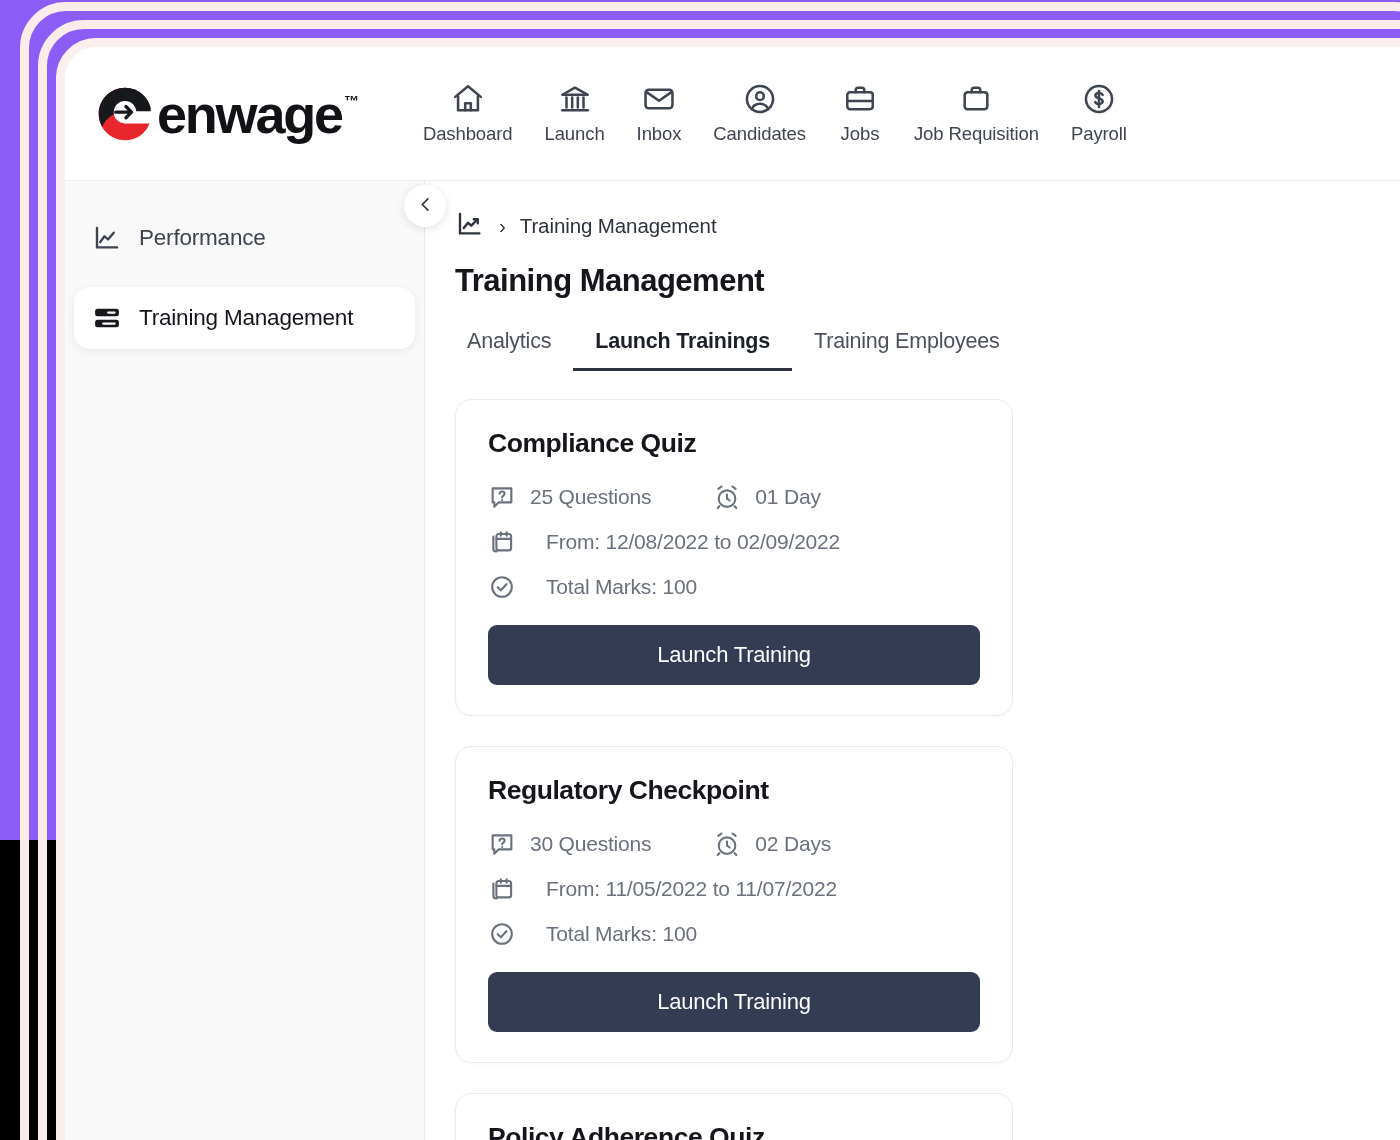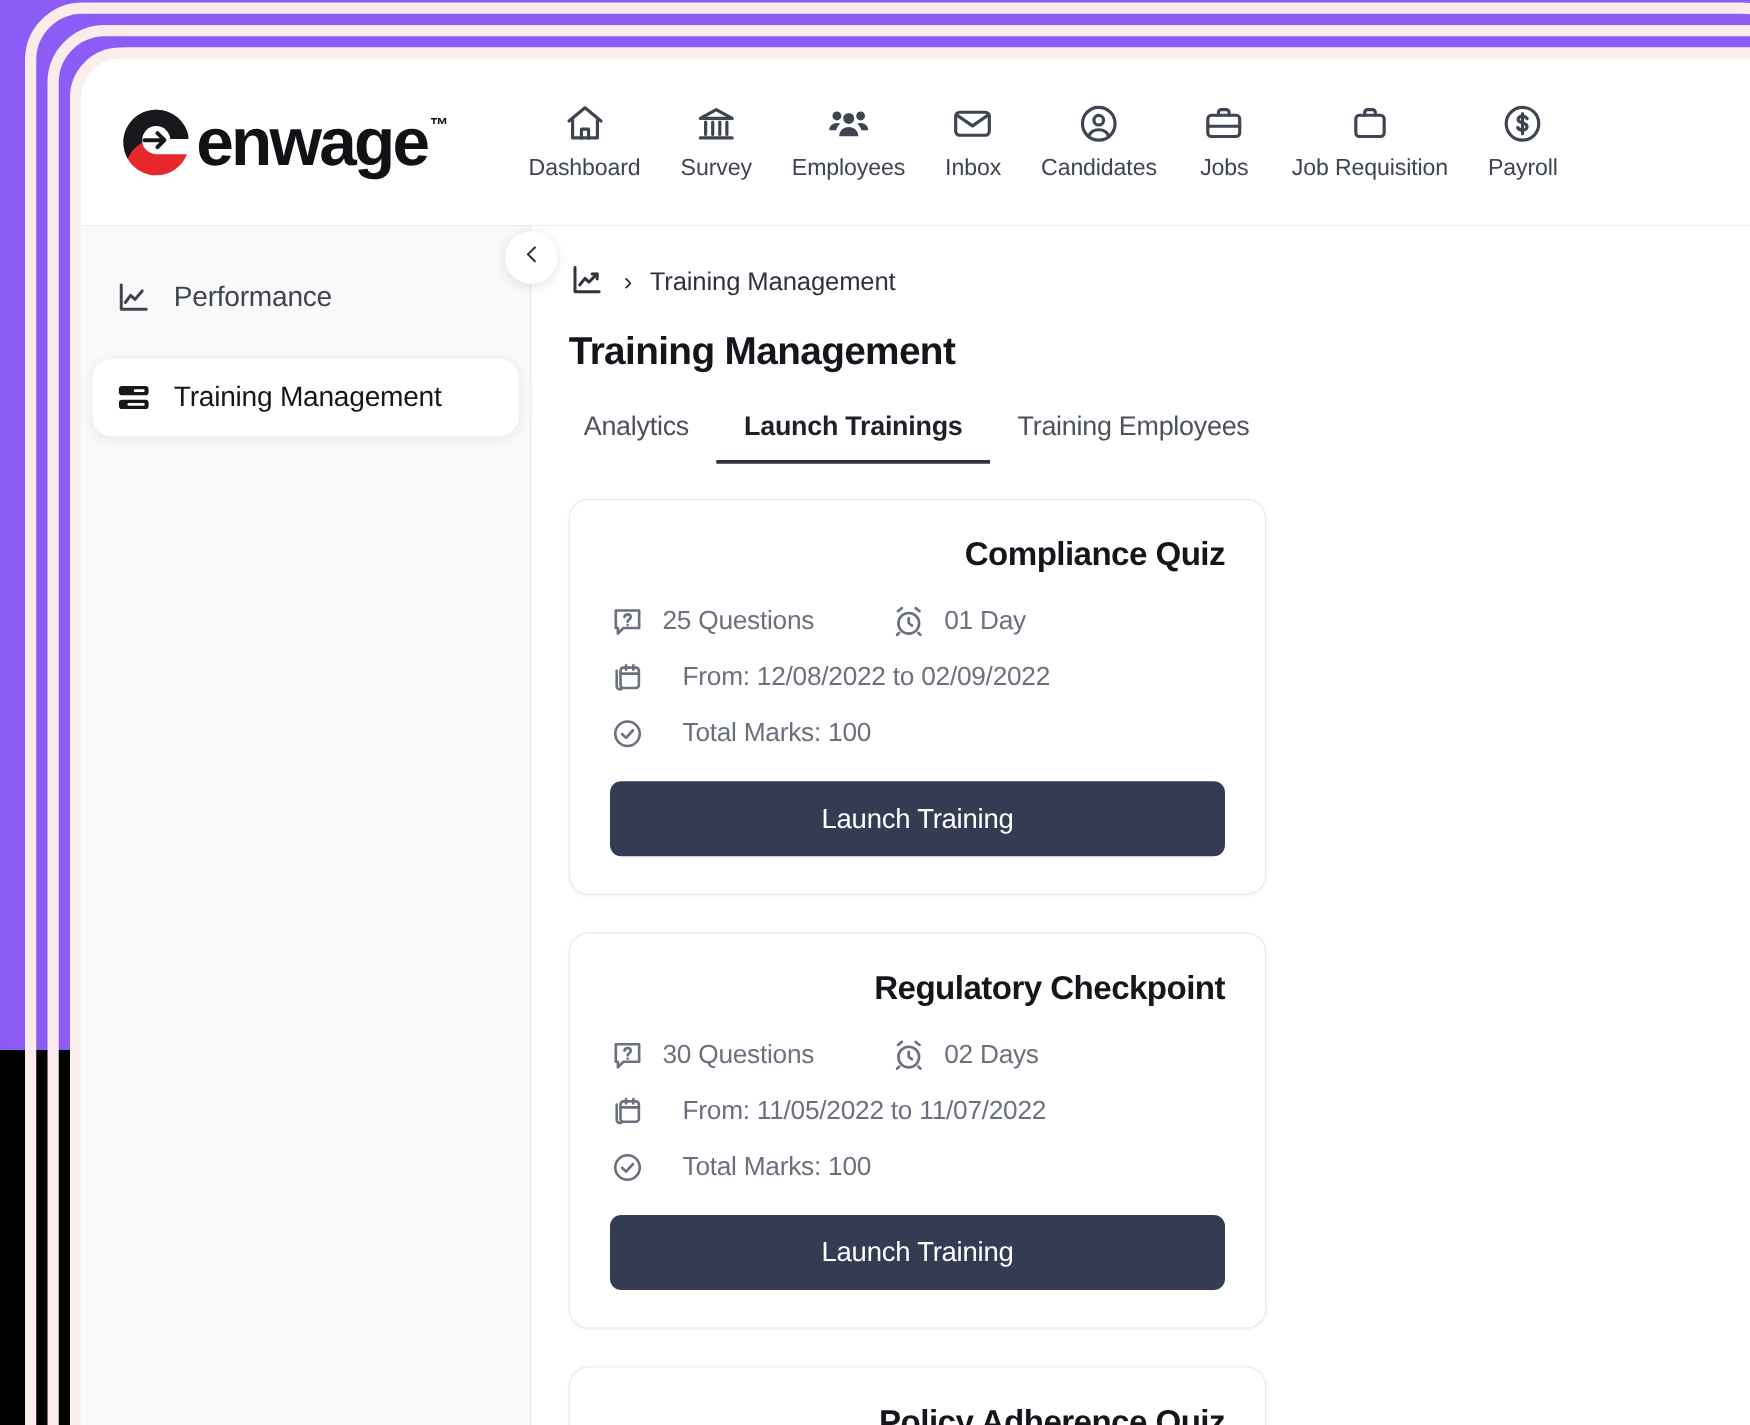--- a/index.html
+++ b/index.html
@@ -191,21 +191,20 @@
     border-radius: 16px;
     padding: 28px 32px 30px 32px;
     box-shadow: 0 1px 3px rgba(20,22,30,.035);
   }
   .card-title {
     font-size: 26.5px;
     font-weight: 700;
     color: #14161c;
     letter-spacing: -0.45px;
     margin-bottom: 24px;
-    text-align: right;
   }
   .meta-row { display: flex; align-items: center; gap: 30px; margin-bottom: 17px; }
   .meta-row.pair { gap: 12px; }
   .meta-group { display: flex; align-items: center; gap: 14px; }
   .meta-group + .meta-group { margin-left: 50px; }
   .meta-text {
     font-size: 21px;
     color: #6a707c;
     letter-spacing: -0.2px;
     white-space: nowrap;
@@ -272,36 +271,23 @@
 
         <div class="nav-item">
           <span>
             <svg width="34" height="34" viewBox="0 0 24 24" fill="none" stroke="#3f4550" stroke-width="1.8" stroke-linecap="round" stroke-linejoin="round">
               <path d="M3 9 12 4l9 5"></path>
                   <path d="M4 9h16"></path>
               <path d="M6 11v7M10 11v7M14 11v7M18 11v7"></path>
                   <path d="M3 20h18"></path>
             </svg>
           </span>
-          <span class="nav-label">Survey</span>
-        </div>
-
-        <div class="nav-item">
-          <span>
-            <svg width="34" height="34" viewBox="0 0 24 24" fill="#3f4550">
-              <circle cx="12" cy="9" r="3.1"></circle>
-              <path d="M6.6 19c0-3 2.4-5.2 5.4-5.2S17.4 16 17.4 19z"></path>
-              <circle cx="5.3" cy="7.6" r="2.5"></circle>
-              <path d="M1 15.6c0-2.3 1.9-4 4.3-4 .7 0 1.3.1 1.9.4-1.2 1-2 2.3-2.3 3.6z"></path>
-              <circle cx="18.7" cy="7.6" r="2.5"></circle>
-              <path d="M23 15.6c0-2.3-1.9-4-4.3-4-.7 0-1.3.1-1.9.4 1.2 1 2 2.3 2.3 3.6z"></path>
-            </svg>
-          </span>
-          <span class="nav-label">Employees</span>
-        </div>
+          <span class="nav-label">Launch</span>
+        </div>
+
 
         <div class="nav-item">
           <span>
             <svg width="34" height="34" viewBox="0 0 24 24" fill="none" stroke="#3f4550" stroke-width="1.8" stroke-linecap="round" stroke-linejoin="round">
               <rect x="2.5" y="5.5" width="19" height="13" rx="2.2"></rect>
               <path d="M3 7l9 6.2L21 7"></path>
             </svg>
           </span>
           <span class="nav-label">Inbox</span>
         </div>

